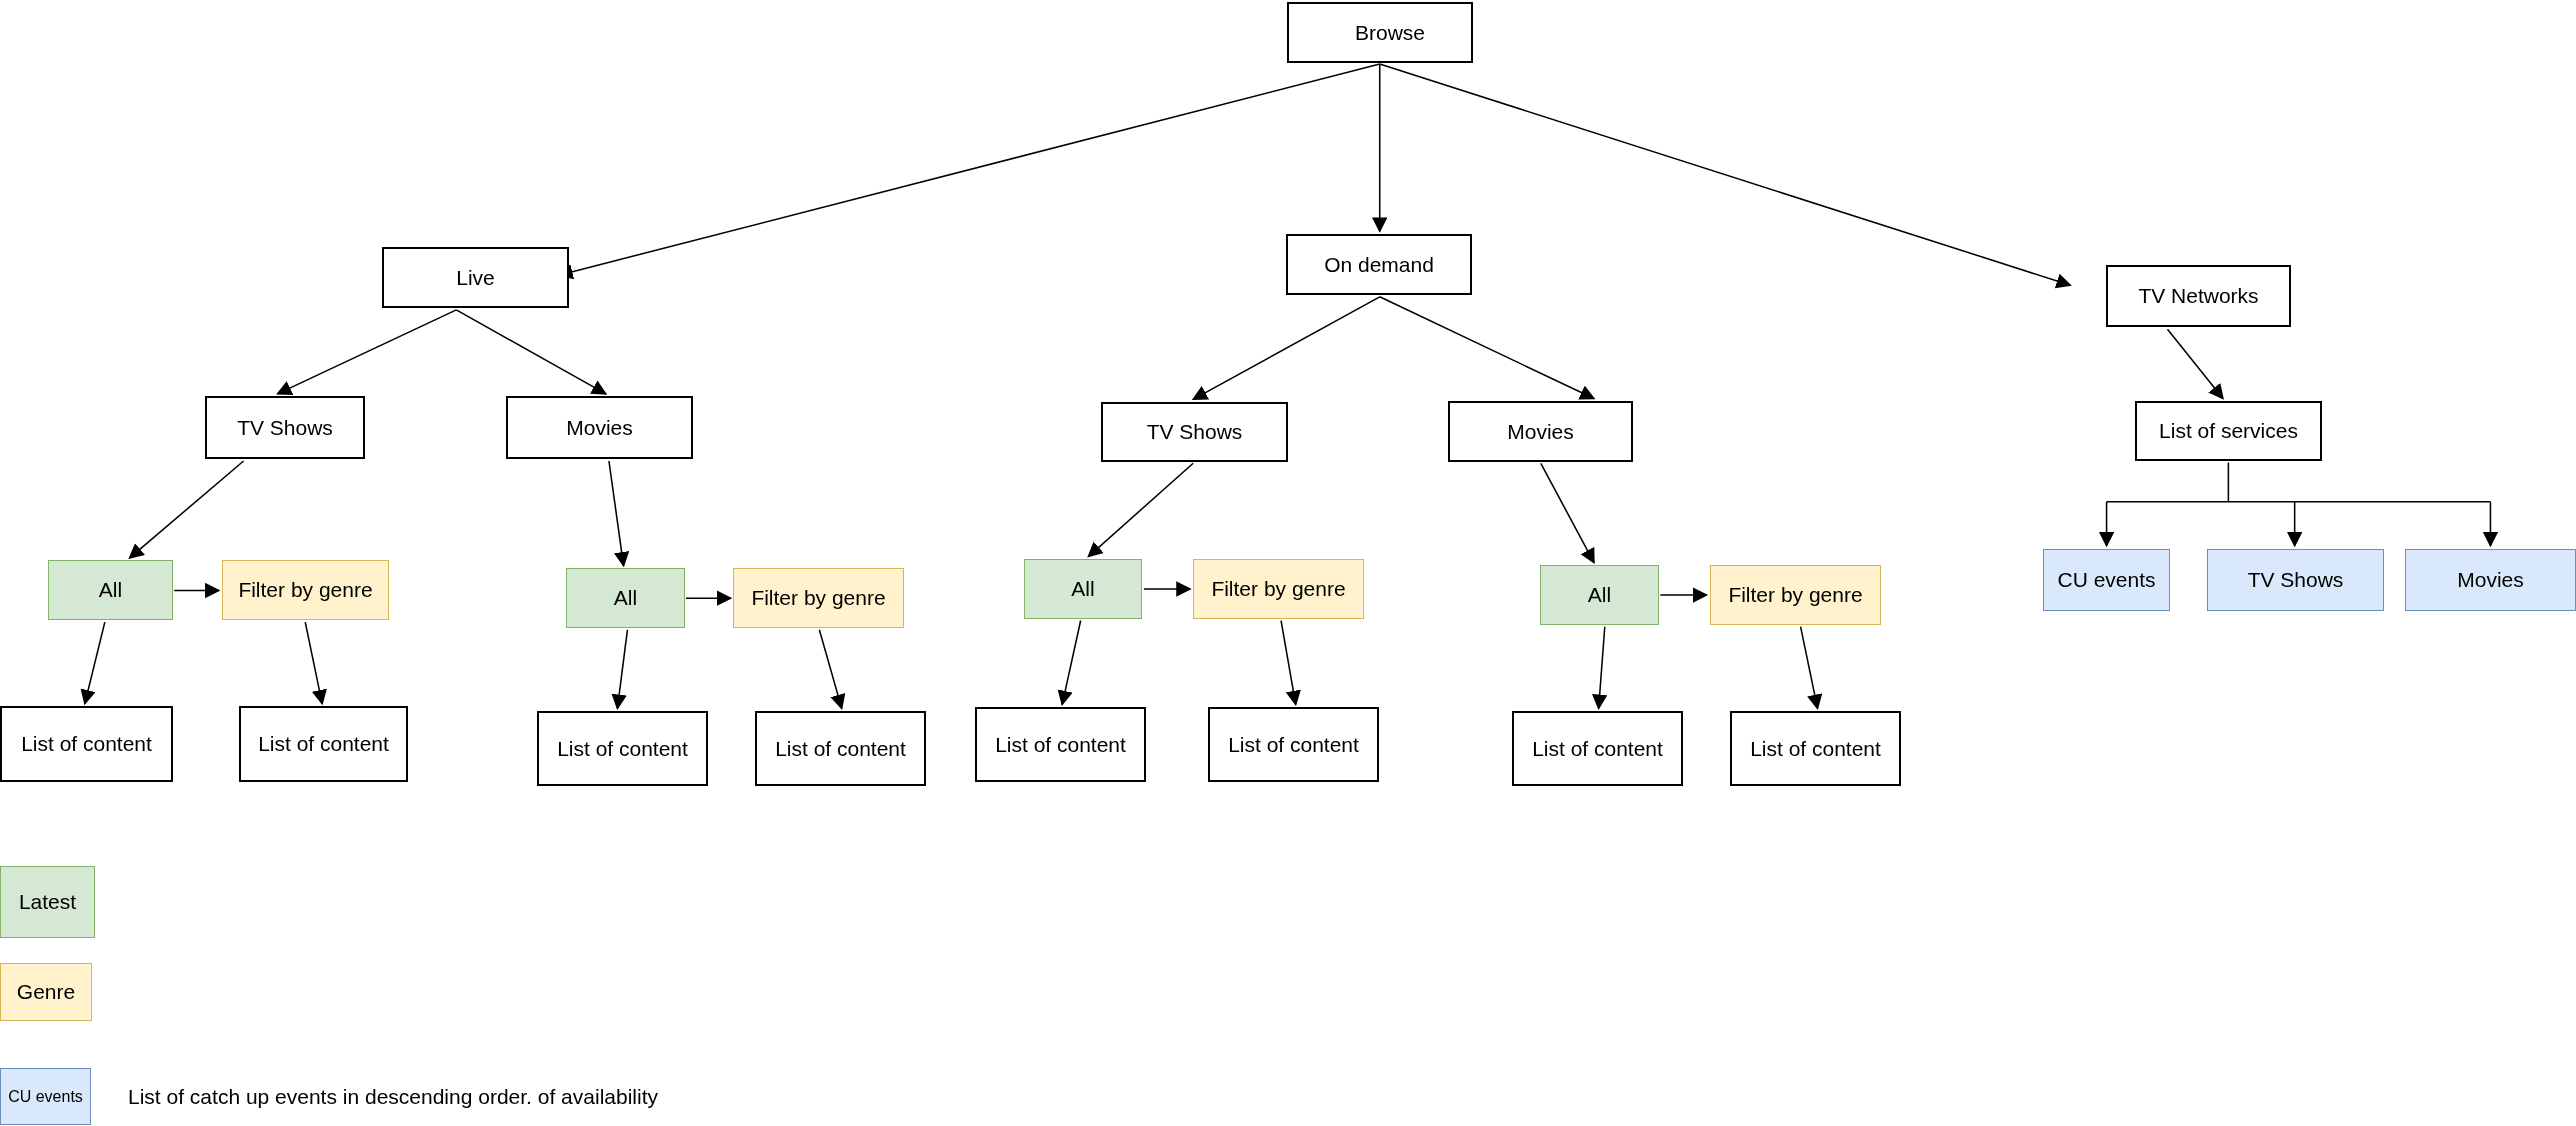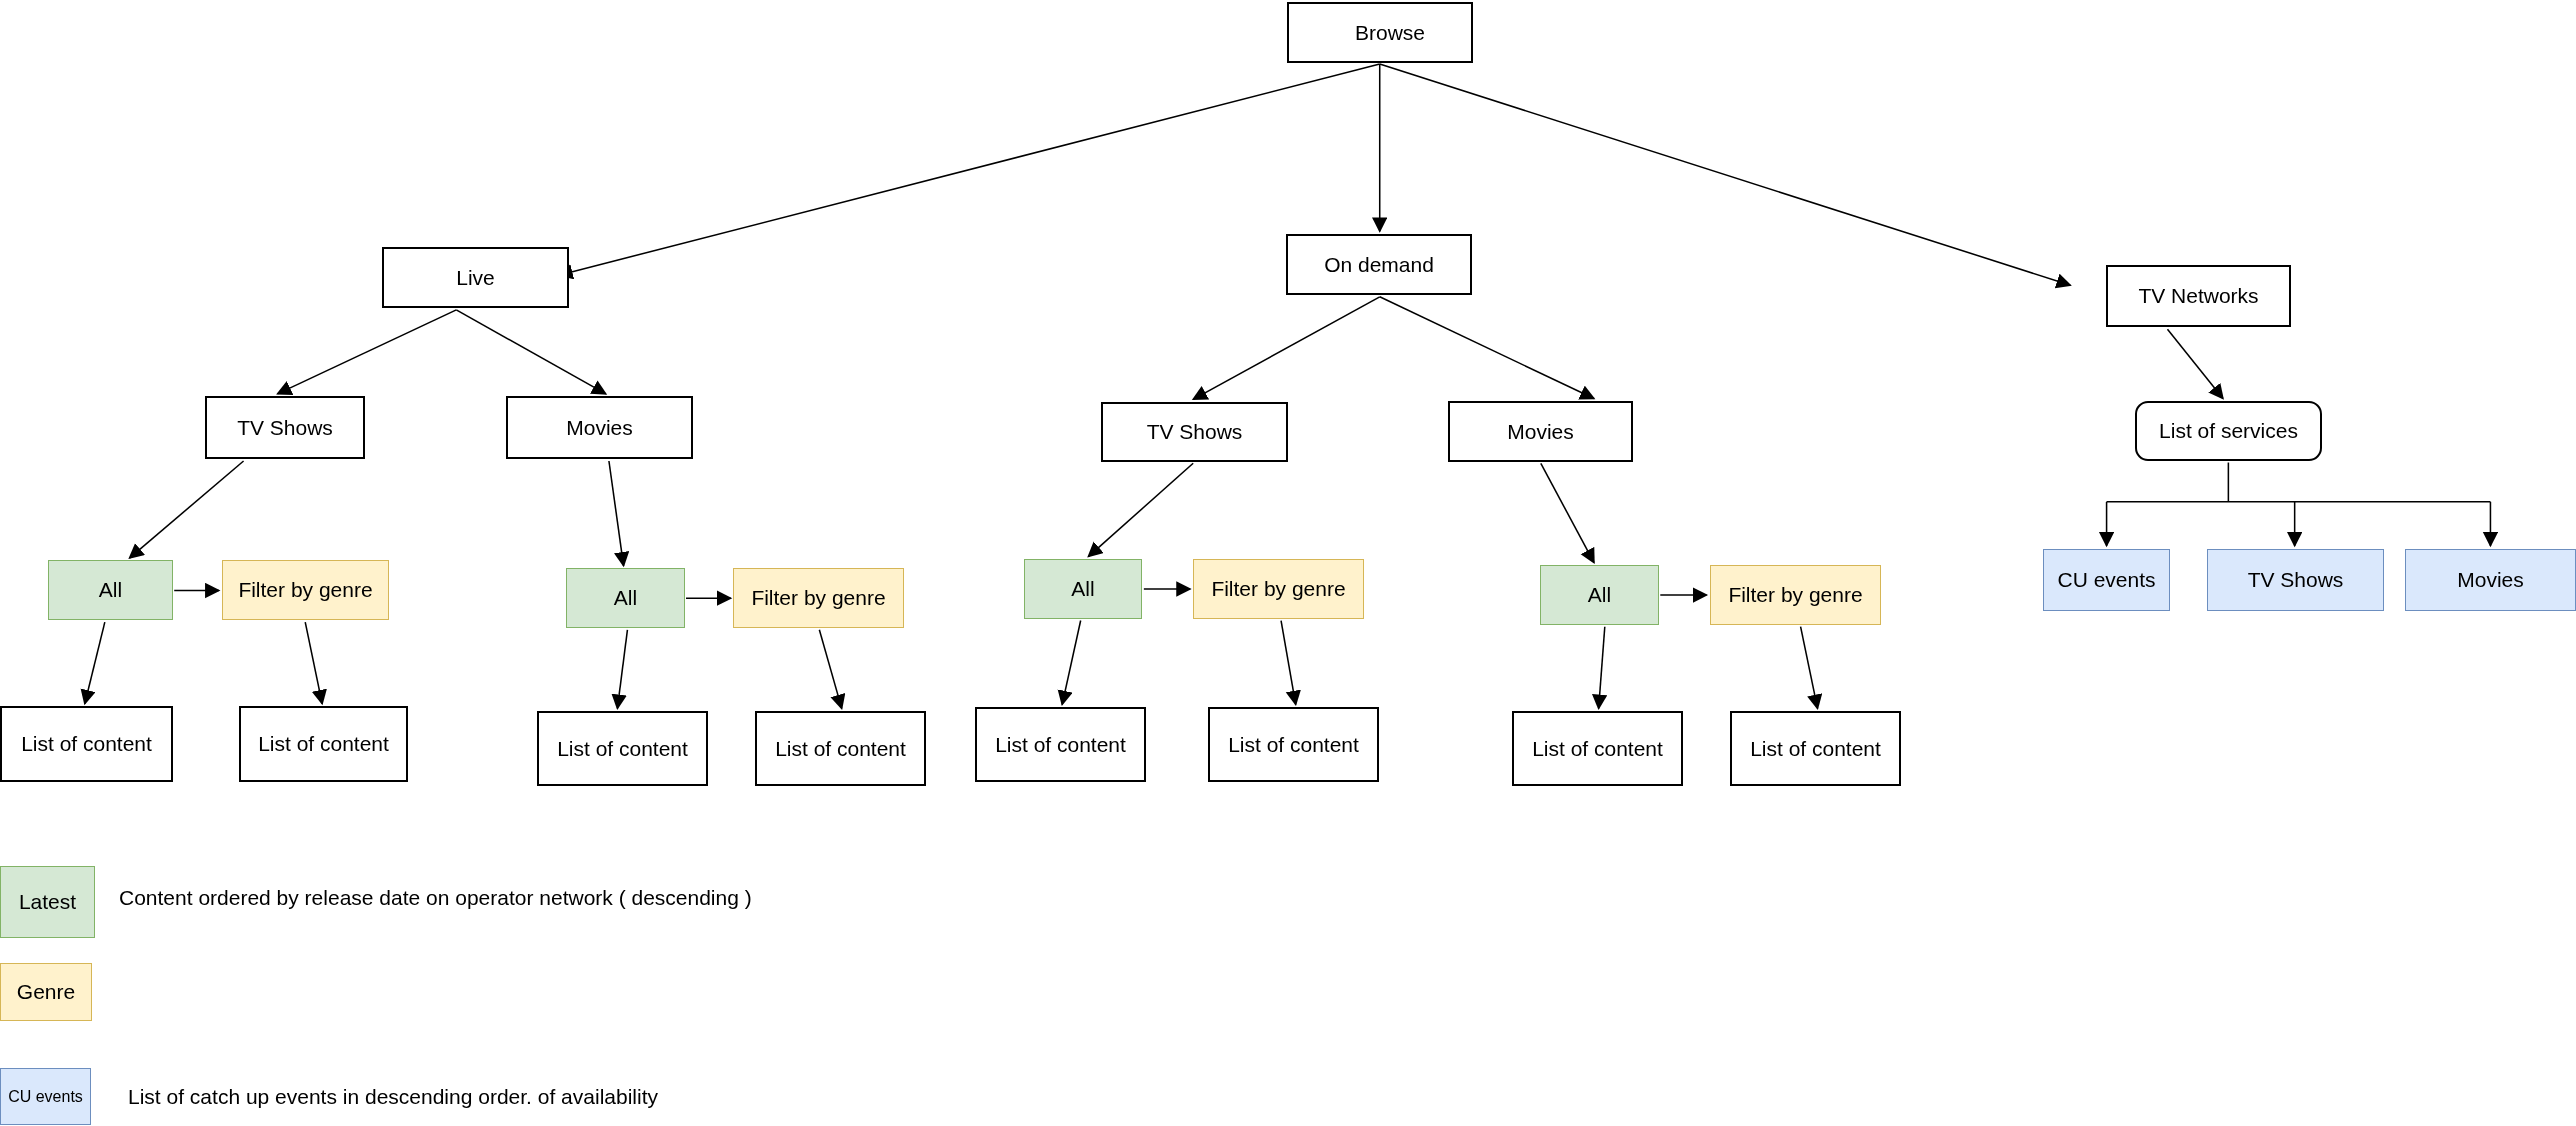--- a/index.html
+++ b/index.html
@@ -31,21 +31,21 @@
 
   
   .n-browse{left:1287px;top:2.3px;width:186px;height:61px;padding-left:20px;}
   .n-live{left:382px;top:247px;width:187px;height:61px;}
   .n-ondemand{left:1286px;top:234px;width:186px;height:61px;}
   .n-tvnetworks{left:2075px;top:265px;width:185px;height:62px;margin-left:31px;}
   .n-live-tvshows{left:205px;top:396px;width:160px;height:63px;}
   .n-live-movies{left:506px;top:396px;width:187px;height:63px;}
   .n-od-tvshows{left:1101px;top:402px;width:187px;height:60px;}
   .n-od-movies{left:1448px;top:401px;width:185px;height:61px;}
-  .n-listservices{left:2135px;top:401px;width:187px;height:60px;border-radius:13px;}
+  .n-listservices{left:2135px;top:401px;width:187px;height:60px;}
   .n-all1{left:48px;top:560px;width:125px;height:60px;}
   .n-filter1{left:222px;top:560px;width:167px;height:60px;}
   .n-all2{left:566px;top:568px;width:119px;height:60px;}
   .n-filter2{left:733px;top:568px;width:171px;height:60px;}
   .n-all3{left:1024px;top:559px;width:118px;height:60px;}
   .n-filter3{left:1193px;top:559px;width:171px;height:60px;}
   .n-all4{left:1540px;top:565px;width:119px;height:60px;}
   .n-filter4{left:1710px;top:565px;width:171px;height:60px;}
   .n-cuevents{left:2043px;top:549px;width:127px;height:62px;}
   .n-net-tvshows{left:2207px;top:549px;width:177px;height:62px;}
@@ -194,21 +194,20 @@
   <div class="node n-loc7">
       <span>List of content</span>
     </div>
   <div class="node n-loc8">
       <span>List of content</span>
     </div>
 
   <div class="node green n-leg-latest">
       <span>Latest</span>
     </div>
-  <div class="legend-text t-leg-1">Content ordered by release date on operator network ( descending )</div>
 
   <div class="node yellow n-leg-genre">
       <span>Genre</span>
     </div>
 
   <div class="node blue n-leg-cu">
       <span class="small-label">CU events</span>
     </div>
   <div class="legend-text t-leg-3">List of catch up events in descending order. of availability</div>
 

